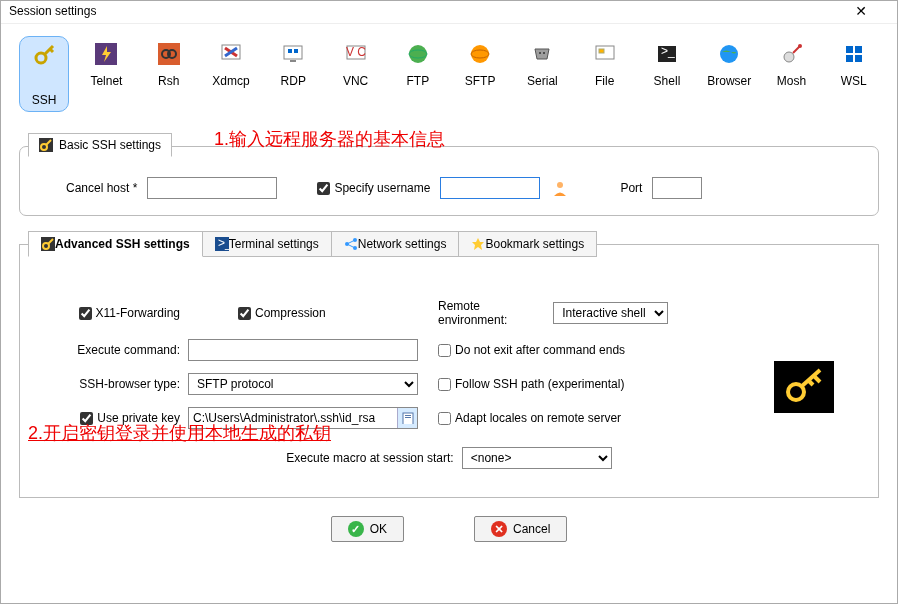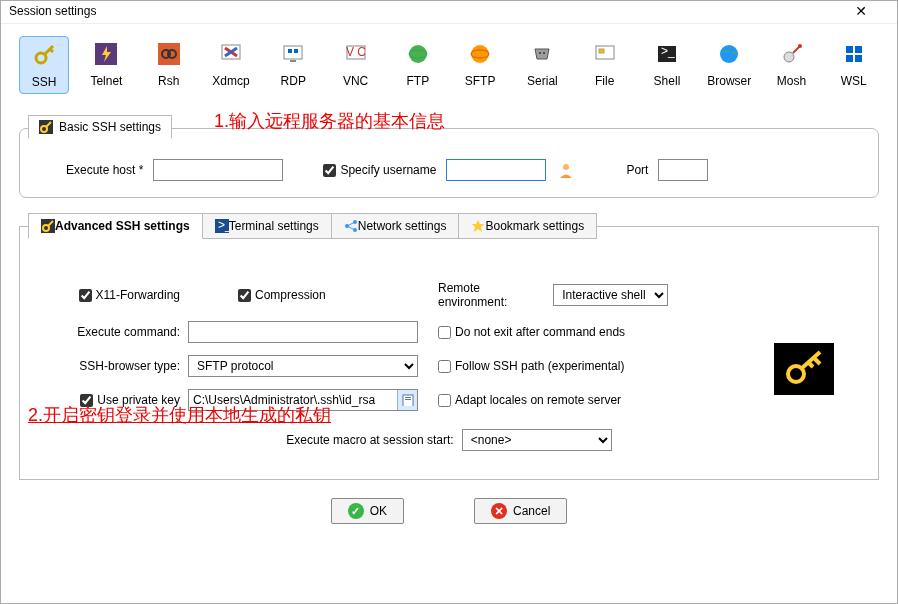--- a/index.html
+++ b/index.html
@@ -2,21 +2,21 @@
 <html><head>
 <meta charset="utf-8">
 <style>
   * { box-sizing: border-box; margin: 0; padding: 0; font-family: "Segoe UI", Tahoma, sans-serif; font-size: 12px; }
   body { background: #fff; width: 898px; height: 604px; border: 1px solid #aaa; position: relative; }
   .titlebar { display: flex; align-items: center; justify-content: space-between; padding: 2px 20px 4px 8px; border-bottom: 1px solid #eee; }
   .titlebar .title { font-size: 12px; }
   .titlebar .close { font-size: 14px; cursor: pointer; width: 32px; text-align: center; }
   .toolbar { display: flex; justify-content: space-around; padding: 12px 12px 4px 12px; }
   .tool { display: flex; flex-direction: column; align-items: center; width: 50px; cursor: pointer; padding: 4px 0; }
-  .tool.selected { background: #cfe6ff; border: 1px solid #6cb2f5; border-radius: 4px; }
+  .tool.selected { background: #cfe6ff; border: 1px solid #6cb2f5; border-radius: 10px; gap: 18px; }
   .tool .icon { width: 28px; height: 28px; display: flex; align-items: center; justify-content: center; }
   .tool .lbl { margin-top: 6px; font-size: 12px; text-align: center; }
   .panel { margin: 20px 18px 10px 18px; border: 1px solid #bbb; position: relative; padding: 24px 14px 14px 14px; background: #fff; }
   .panel-tab { position: absolute; top: -14px; left: 8px; background: #fff; border: 1px solid #bbb; border-bottom: 1px solid #fff; padding: 4px 10px; display: flex; align-items: center; gap: 6px; }
   .panel-tab .ic { width: 14px; height: 14px; background: #333; display: inline-flex; align-items: center; justify-content: center; }
   .annot { position: absolute; color: #e00; font-size: 18px; }
   .row1 { display: flex; align-items: center; gap: 10px; padding: 6px 0 2px 32px; }
   .txtin { border: 1px solid #888; height: 22px; padding: 0 4px; background: #fff; }
   .txtin.hl { border: 1px solid #2a7de1; }
   .user-icon { width: 20px; height: 20px; display: inline-flex; align-items: center; justify-content: center; }
@@ -192,21 +192,21 @@
     <span class="ic">
         <svg width="12" height="12">
           <circle cx="4" cy="8" r="3" fill="none" stroke="#ffcc33" stroke-width="2"></circle>
           <line x1="6" y1="6" x2="11" y2="1" stroke="#ffcc33" stroke-width="2"></line>
         </svg>
       </span>
     <span>Basic SSH settings</span>
   </div>
   <span class="annot" style="top:-20px; left:194px;">1.输入远程服务器的基本信息</span>
   <div class="row1">
-    <label>Execute host *</label>
+    <label>Cancel host *</label>
     <input class="txtin" style="width: 130px;" value="">
     <span style="width:20px"></span>
     <label class="cb">
       <input type="checkbox" checked="" style="">
       <span>Specify username</span>
     </label>
     <input class="txtin hl" style="width: 100px;" value="">
     <span class="user-icon">
         <svg width="18" height="18">
           <circle cx="9" cy="6" r="3" fill="#ffb366"></circle>

